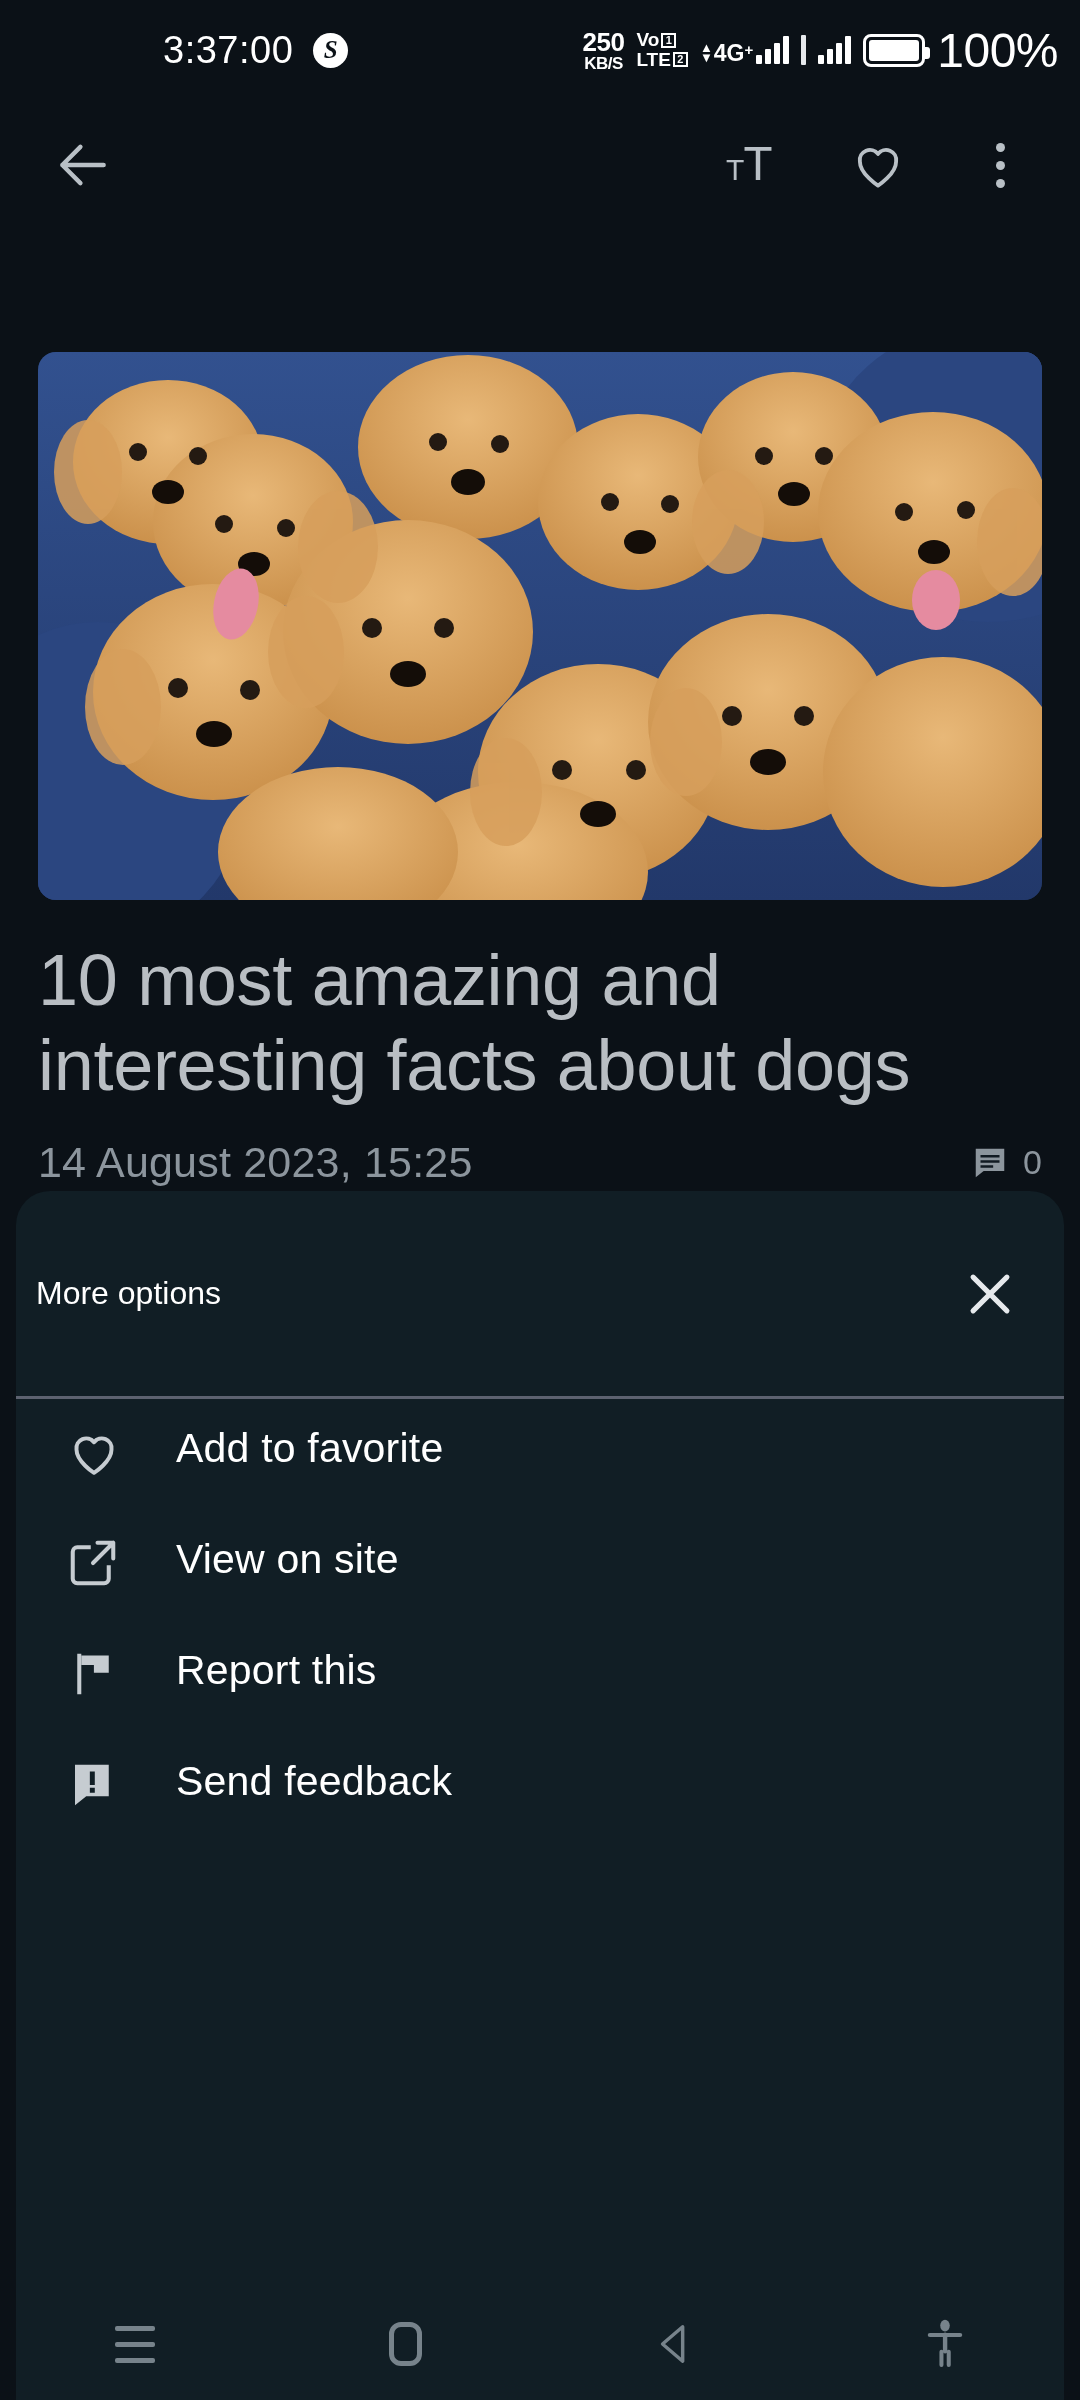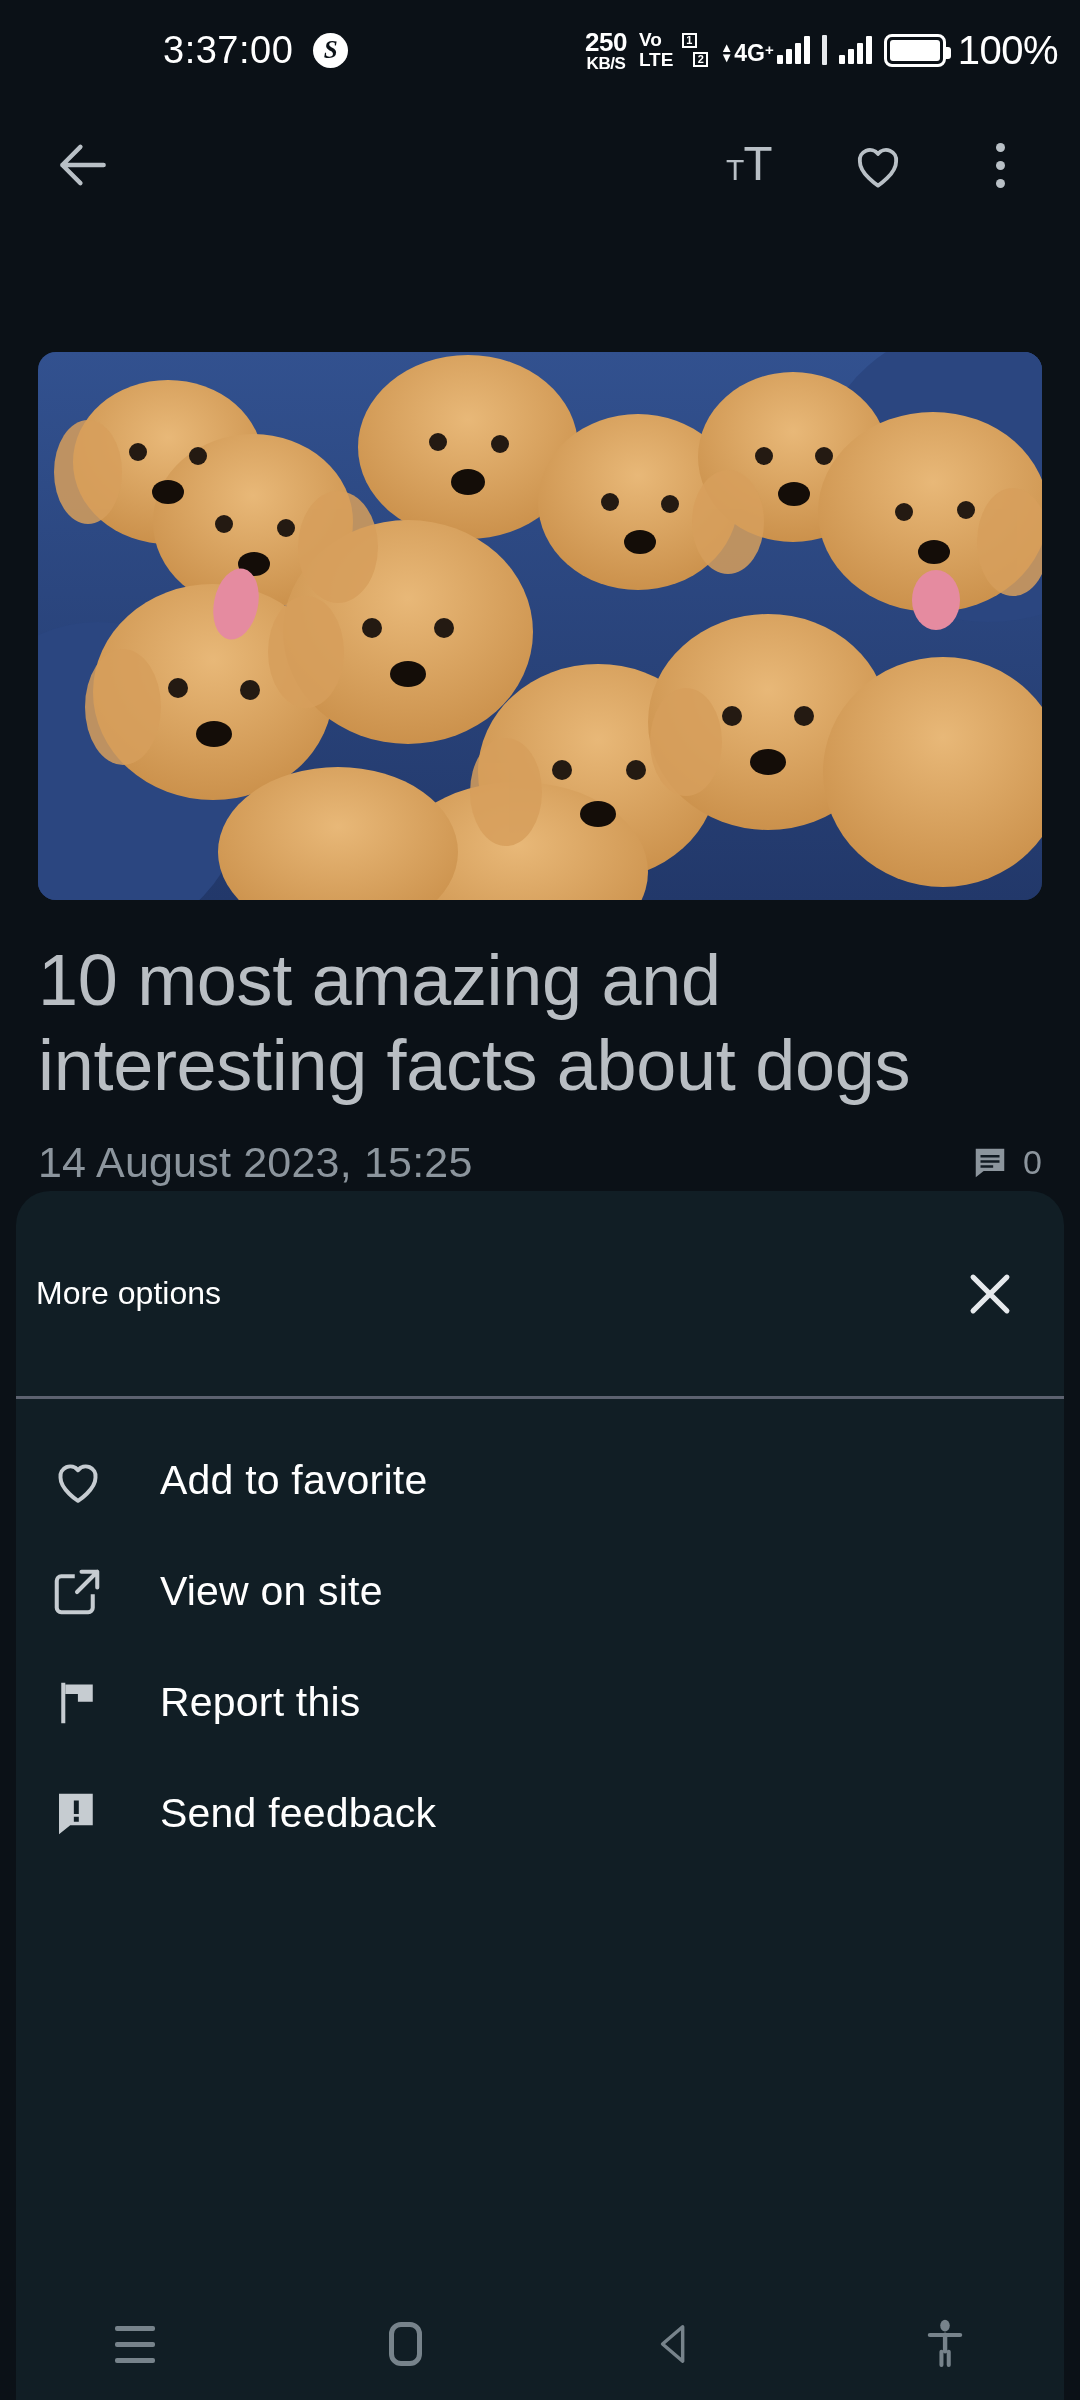--- a/index.html
+++ b/index.html
@@ -21,34 +21,34 @@
   .sb-badge{
     width:35px; height:35px; border-radius:50%; background:#fff; color:#0b1117;
     display:flex; align-items:center; justify-content:center;
     font-size:25px; font-style:italic; font-family:"Liberation Serif", serif; font-weight:700;
   }
   .sb-right{ margin-left:auto; margin-right:22px; display:flex; align-items:center; gap:12px; }
   .sb-speed{ display:flex; flex-direction:column; align-items:center; line-height:1;margin-left:48px; }
   .sb-speed .n{ font-size:26px; font-weight:700; letter-spacing:-0.5px;}
   .sb-speed .u{ font-size:17px; font-weight:700; letter-spacing:-0.5px;}
   .sb-volte{ display:flex; flex-direction:column; align-items:flex-start; line-height:1.05; font-weight:700;}
-  .sb-volte .r{ display:flex; align-items:center; gap:20px; font-size:19px;}
+  .sb-volte .r{ display:flex; align-items:center; gap:2px; font-size:19px;}
   .sb-sq{ width:15px;height:15px;border:2px solid #fff; display:inline-flex;align-items:center;justify-content:center;font-size:11px;line-height:1;}
   .sb-net{ display:flex; align-items:flex-end; gap:3px; }
   .sb-netlabel{ display:flex;align-items:flex-start; font-size:23px; font-weight:700; line-height:0.9;}
   .sb-arrows{ display:flex; flex-direction:column; font-size:13px; line-height:0.72; margin-right:1px;}
   .bars{ display:flex; align-items:flex-end; gap:3px; height:28px;}
   .bars i{ display:block; width:6px; background:#fff; border-radius:1px;}
   .bars i:nth-child(1){height:9px;} .bars i:nth-child(2){height:15px;}
   .bars i:nth-child(3){height:21px;} .bars i:nth-child(4){height:28px;}
   .sb-sep{ width:5px; height:30px; background:#e6e9ec; border-radius:1px;}
   .battery{ position:relative; width:62px; height:33px; border:3px solid #fff; border-radius:8px; padding:3px;}
   .battery::after{ content:""; position:absolute; right:-8px; top:10px; width:5px;height:12px;background:#fff;border-radius:0 3px 3px 0;}
   .battery span{ display:block; width:100%; height:100%; background:#fff; border-radius:3px;}
-  .sb-pct{ font-size:40px; letter-spacing:-0.5px;}
+  .sb-pct{ font-size:48px; letter-spacing:-0.5px;}
 
   
   .appbar{ position:absolute; top:100px; left:0; width:1080px; height:130px; display:flex; align-items:center;}
   .ab-btn{ display:flex; align-items:center; justify-content:center; }
   .ab-back{ margin-left:38px; width:90px; height:90px; }
   .ab-right{ margin-left:auto; display:flex; align-items:center; gap:42px; margin-right:40px;}
   .ab-icon{ width:80px; height:80px; display:flex; align-items:center; justify-content:center;}
   .dots{ display:flex; flex-direction:column; gap:9px; align-items:center;}
   .dots b{ display:block; width:9px; height:9px; border-radius:50%; background:#b9c0c6;}
 
@@ -74,21 +74,21 @@
   .sheet{
     position:absolute; left:16px; bottom:0; width:1048px; height:1209px;
     background:#111e25; border-radius:34px 34px 0 0;
   }
   .sheet-head{ position:relative; height:205px; display:flex; align-items:center;}
   .sheet-title{ margin-left:20px; font-size:32px; color:#ffffff; font-weight:400;}
   .sheet-close{ position:absolute; right:36px; top:50%; transform:translateY(-50%); width:76px;height:76px; display:flex;align-items:center;justify-content:center;}
   .divider{ height:3px; background:#5d6270; width:100%;}
 
   .menu{ padding-top:26px; }
-  .menu-item{ display:flex; align-items:center; height:111px; padding-left:20px;}
+  .menu-item{ display:flex; align-items:flex-start; height:111px; padding-left:36px;}
   .mi-icon{ width:94px; display:flex; align-items:center; justify-content:flex-start; margin-left:14px;}
   .mi-label{ margin-left:16px; font-size:41px; color:#ffffff; letter-spacing:0.2px;}
 
   
   .navbar{
     position:absolute; left:0; bottom:0; width:1080px; height:112px;
     display:flex; align-items:center; justify-content:space-around;
   }
   .nav-btn{ width:120px; height:100px; display:flex; align-items:center; justify-content:center;}
   .nav-lines{ display:flex; flex-direction:column; gap:11px;}

